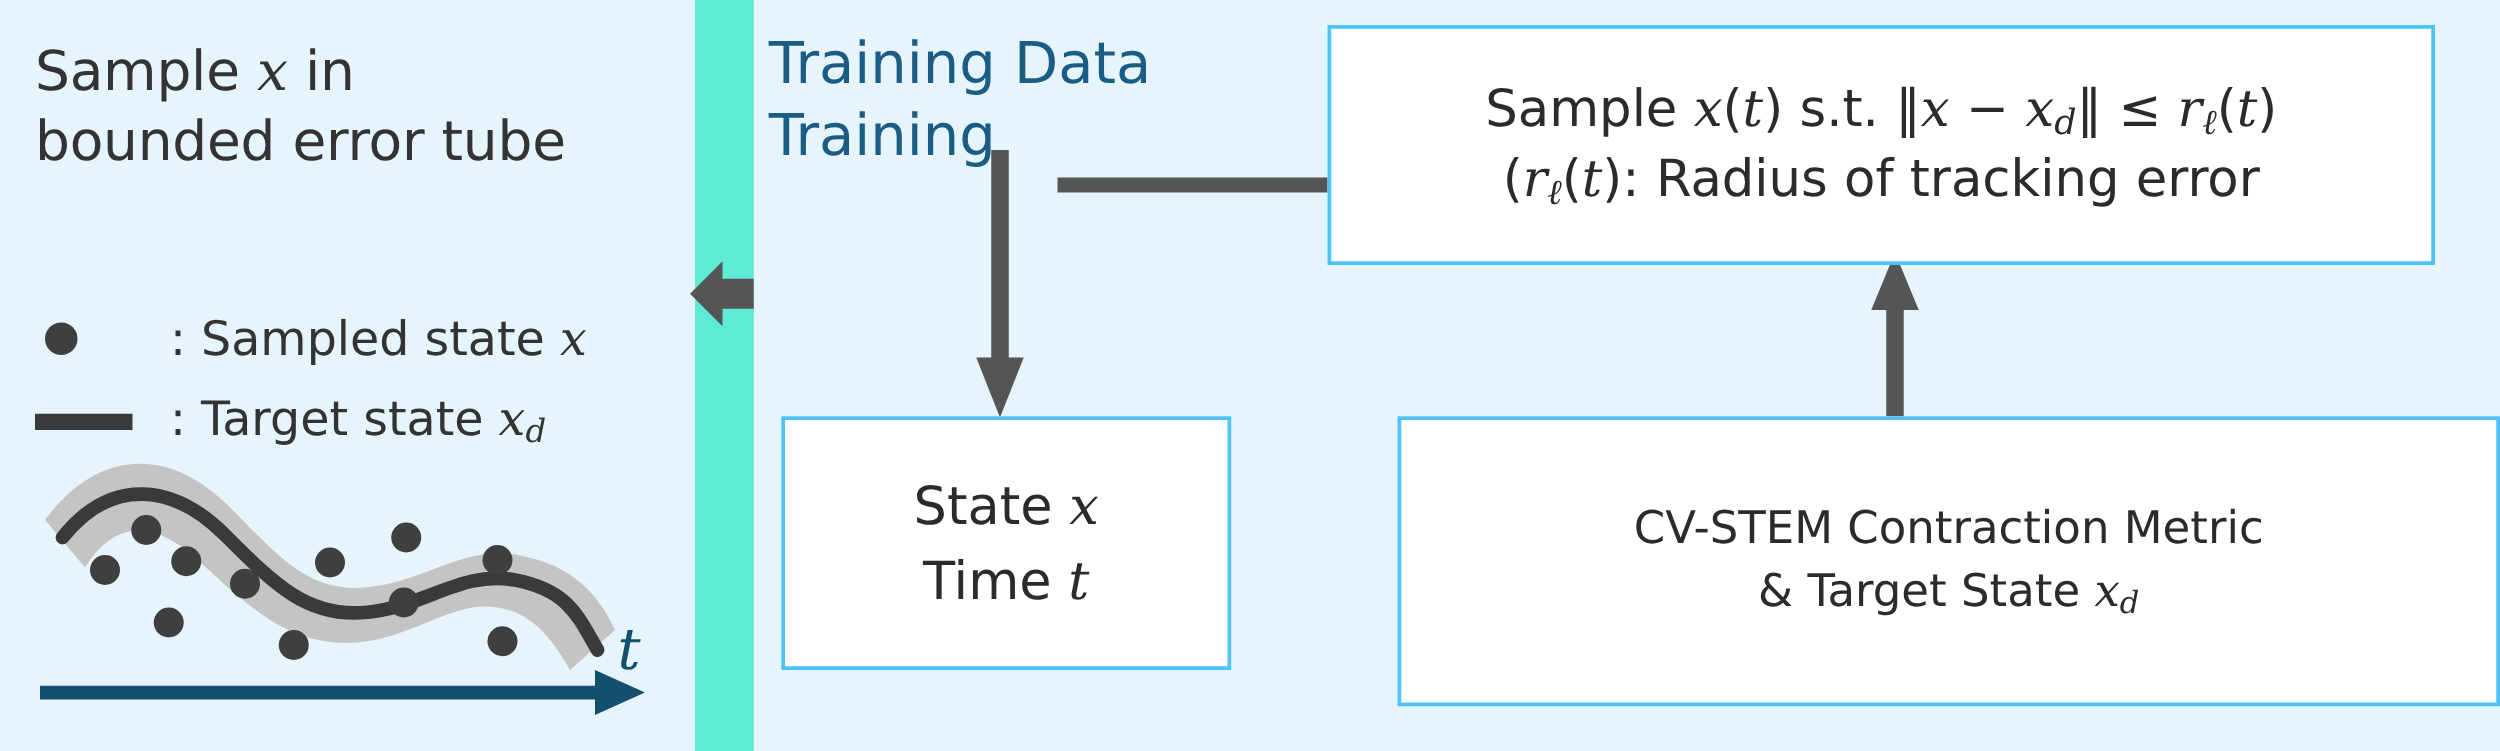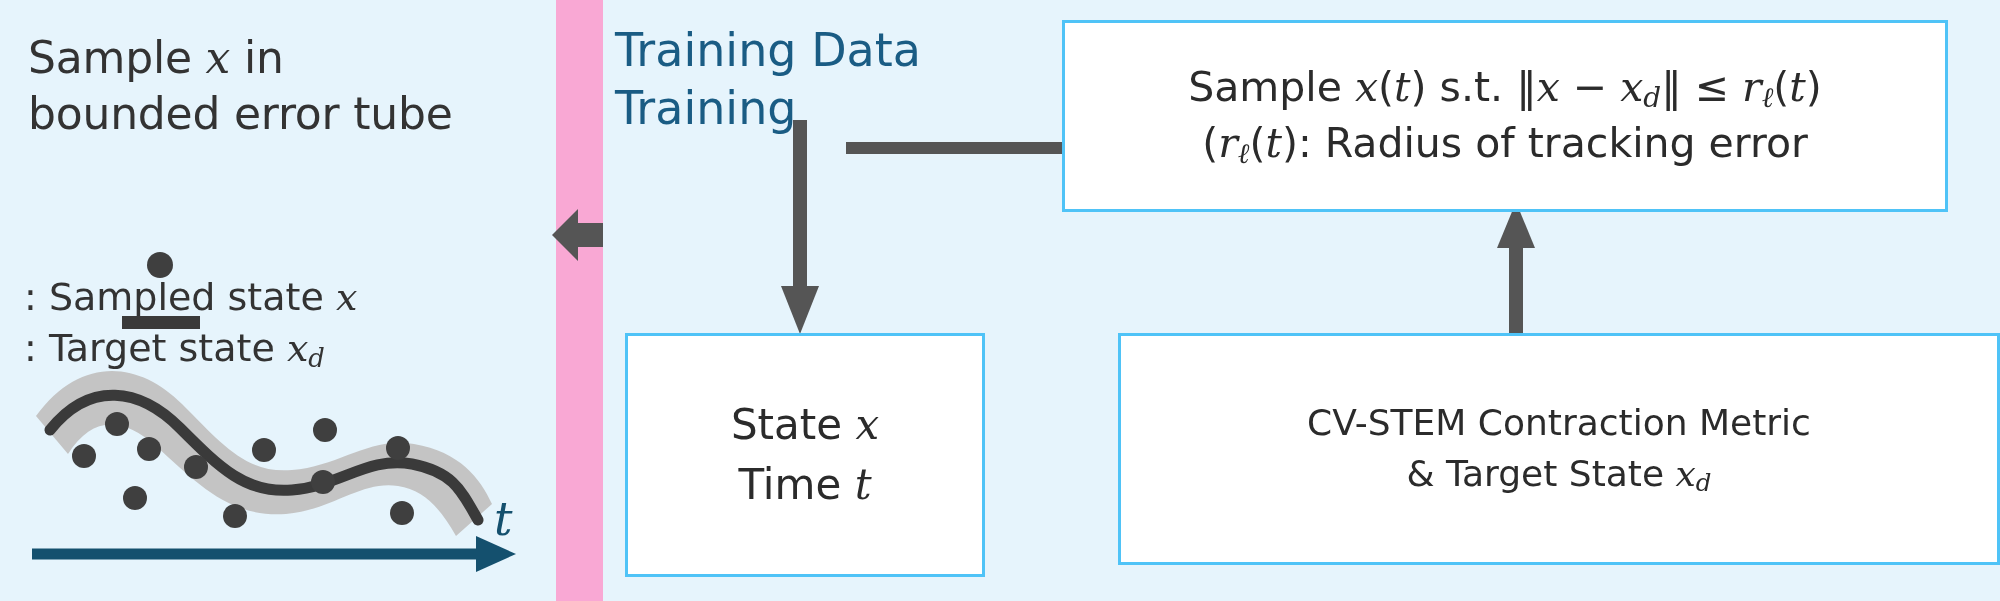--- a/index.html
+++ b/index.html
@@ -2,40 +2,40 @@
 <html><head>
 <meta charset="utf-8">
 <style>
   html,body{margin:0;padding:0;background:#ffffff;}
   body{
     width:2000px;height:601px;
     font-family:"DejaVu Sans","Liberation Sans",sans-serif;
     -webkit-font-smoothing:antialiased;
     overflow:hidden;
   }
-  .stage{position:relative;width:2000px;height:601px;background:#f9a8d4;}
+  .stage{position:relative;width:2000px;height:601px;background:#5eead4;}
 
   
   .panel{position:absolute;background:#e6f4fc;}
   #left-panel{left:0;top:0;width:556px;height:601px;}
   #right-panel{left:603px;top:0;width:1397px;height:601px;}
 
   
   #left-heading{
     position:absolute;left:28px;top:30px;width:500px;
     font-size:44px;line-height:1.28;color:#333333;
     font-family:"DejaVu Sans","Liberation Sans",sans-serif;
     font-weight:400;letter-spacing:-0.2px;
   }
   .mi{font-family:"DejaVu Serif","Liberation Serif",serif;font-style:italic;}
   .mi-sub{font-family:"DejaVu Serif","Liberation Serif",serif;font-style:italic;
           font-size:0.68em;vertical-align:-0.22em;letter-spacing:0;}
 
   .legend-row{position:absolute;display:flex;align-items:center;color:#333333;
-              font-size:38px;line-height:1;flex-direction:column;}
+              font-size:38px;line-height:1;}
   #legend-row-dot{left:24px;top:252px;}
   #legend-row-line{left:24px;top:316px;}
   .legend-mark{width:112px;display:flex;align-items:center;justify-content:flex-start;}
   .dot-mark{width:26px;height:26px;border-radius:50%;background:#3f3f3f;margin-left:12px;}
   .line-mark{width:78px;height:13px;background:#3a3a3a;margin-left:4px;}
   .legend-text{white-space:nowrap;}
 
   
   #tube-figure{position:absolute;left:10px;top:358px;width:540px;height:230px;}
   #tube-figure svg{display:block;}
@@ -57,21 +57,21 @@
   .wbox{
     position:absolute;background:#ffffff;border:3px solid #4fc3f7;
     box-sizing:border-box;display:flex;align-items:center;justify-content:center;
     text-align:center;color:#2b2b2b;
   }
   #sample-condition-box{left:1062px;top:20px;width:886px;height:192px;}
   #sample-condition-box .inner{
     font-size:41px;line-height:1.34;padding:0 14px;
     font-family:"DejaVu Sans","Liberation Sans",sans-serif;
   }
-  #state-time-box{left:625px;top:333px;width:360px;height:244px;}
+  #state-time-box{left:625px;top:333px;width:360px;height:203px;}
   #state-time-box .inner{font-size:42px;line-height:1.42;}
   #cvstem-box{left:1118px;top:333px;width:882px;height:232px;}
   #cvstem-box .inner{font-size:36px;line-height:1.42;padding:0 18px;}
 
   
   .connector{position:absolute;background:#555555;}
   #connector-title-to-box{left:846px;top:142px;width:220px;height:12px;}
   #arrow-down-to-state{position:absolute;left:780px;top:120px;width:40px;height:216px;}
   #arrow-up-to-condition{position:absolute;left:1496px;top:200px;width:40px;height:136px;}
 

